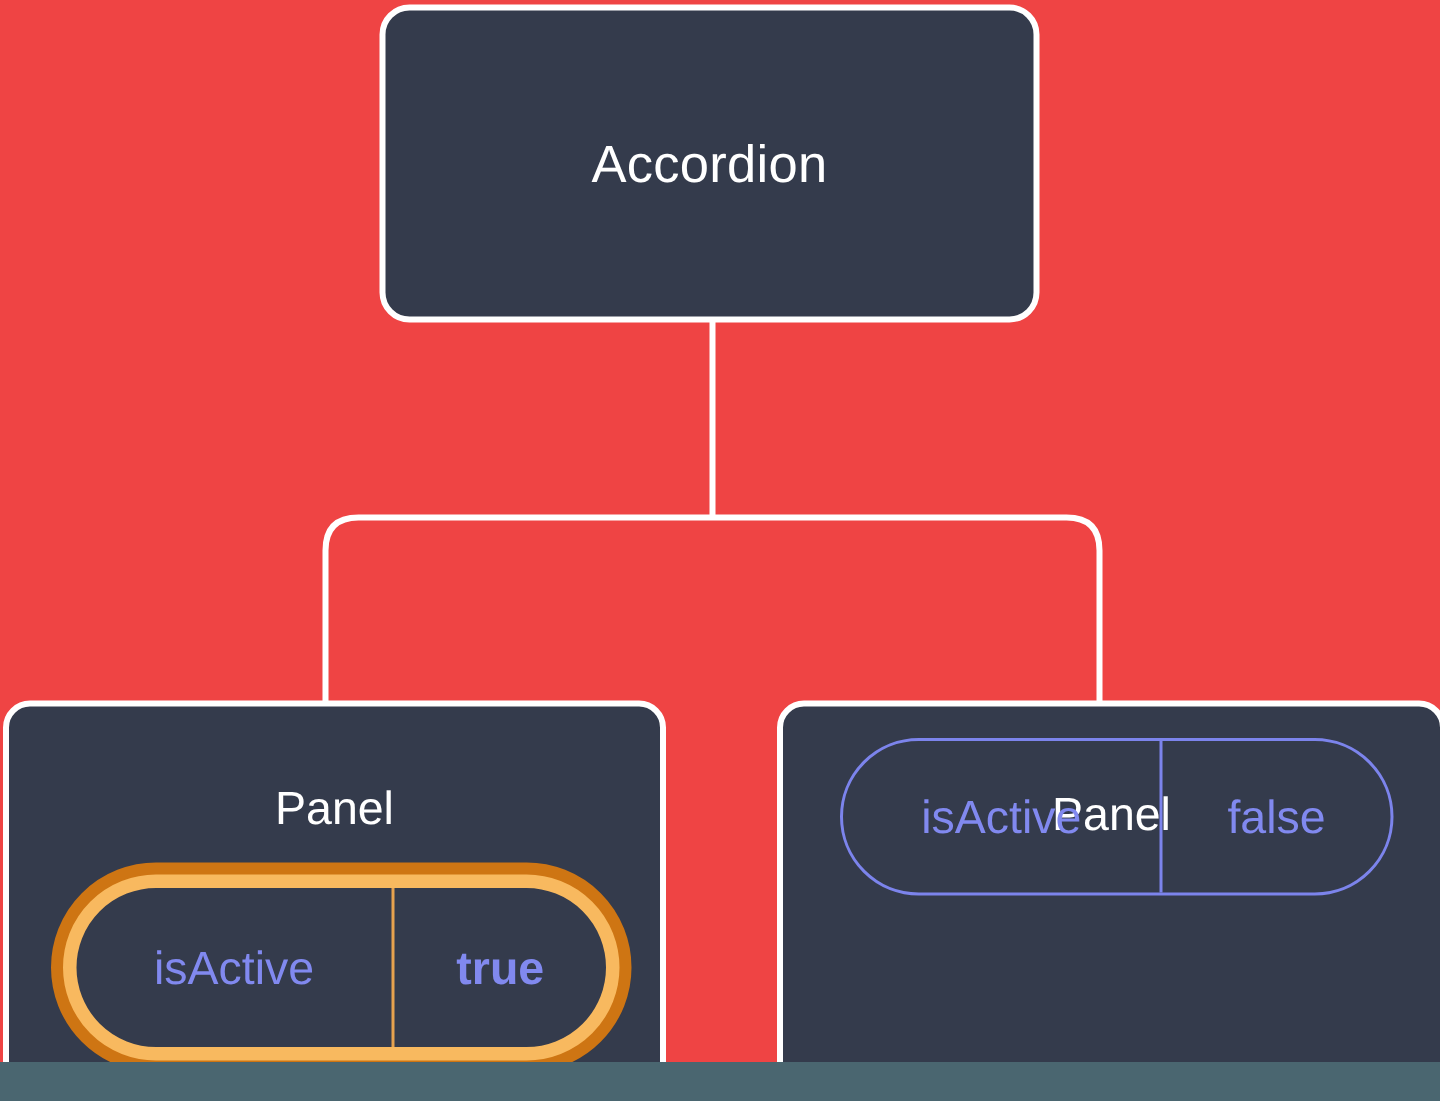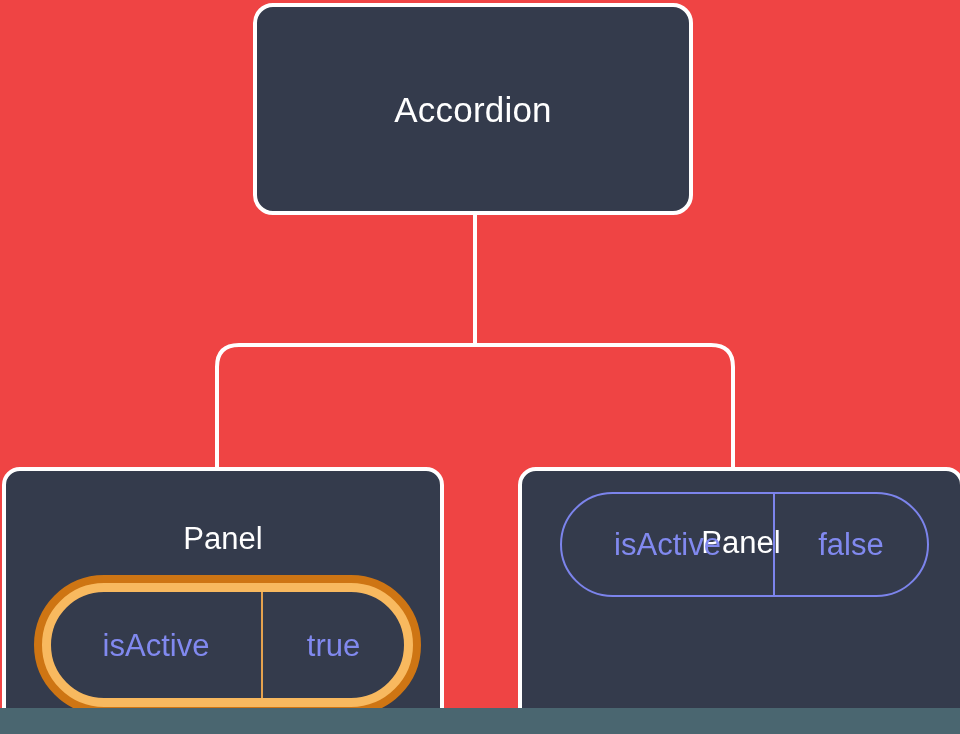--- a/index.html
+++ b/index.html
@@ -158,21 +158,21 @@
     background: transparent;
     display: flex;
     align-items: stretch;
   }
   .pill-highlight-inner .pill-cell-name {
     width: 212px;
     border-right: 2px solid #e6a24e;
   }
   .pill-highlight-inner .pill-cell-value {
     flex: 1;
-    font-weight: normal;
+    font-weight: bold;
   }
 </style>
 </head>
 <body>
 
 <div id="stage">
 
   <svg class="connectors" width="960" height="734" viewBox="0 0 960 734" fill="none">
 
     <path d="M475 213 L475 345" stroke="#ffffff" stroke-width="4"></path>

